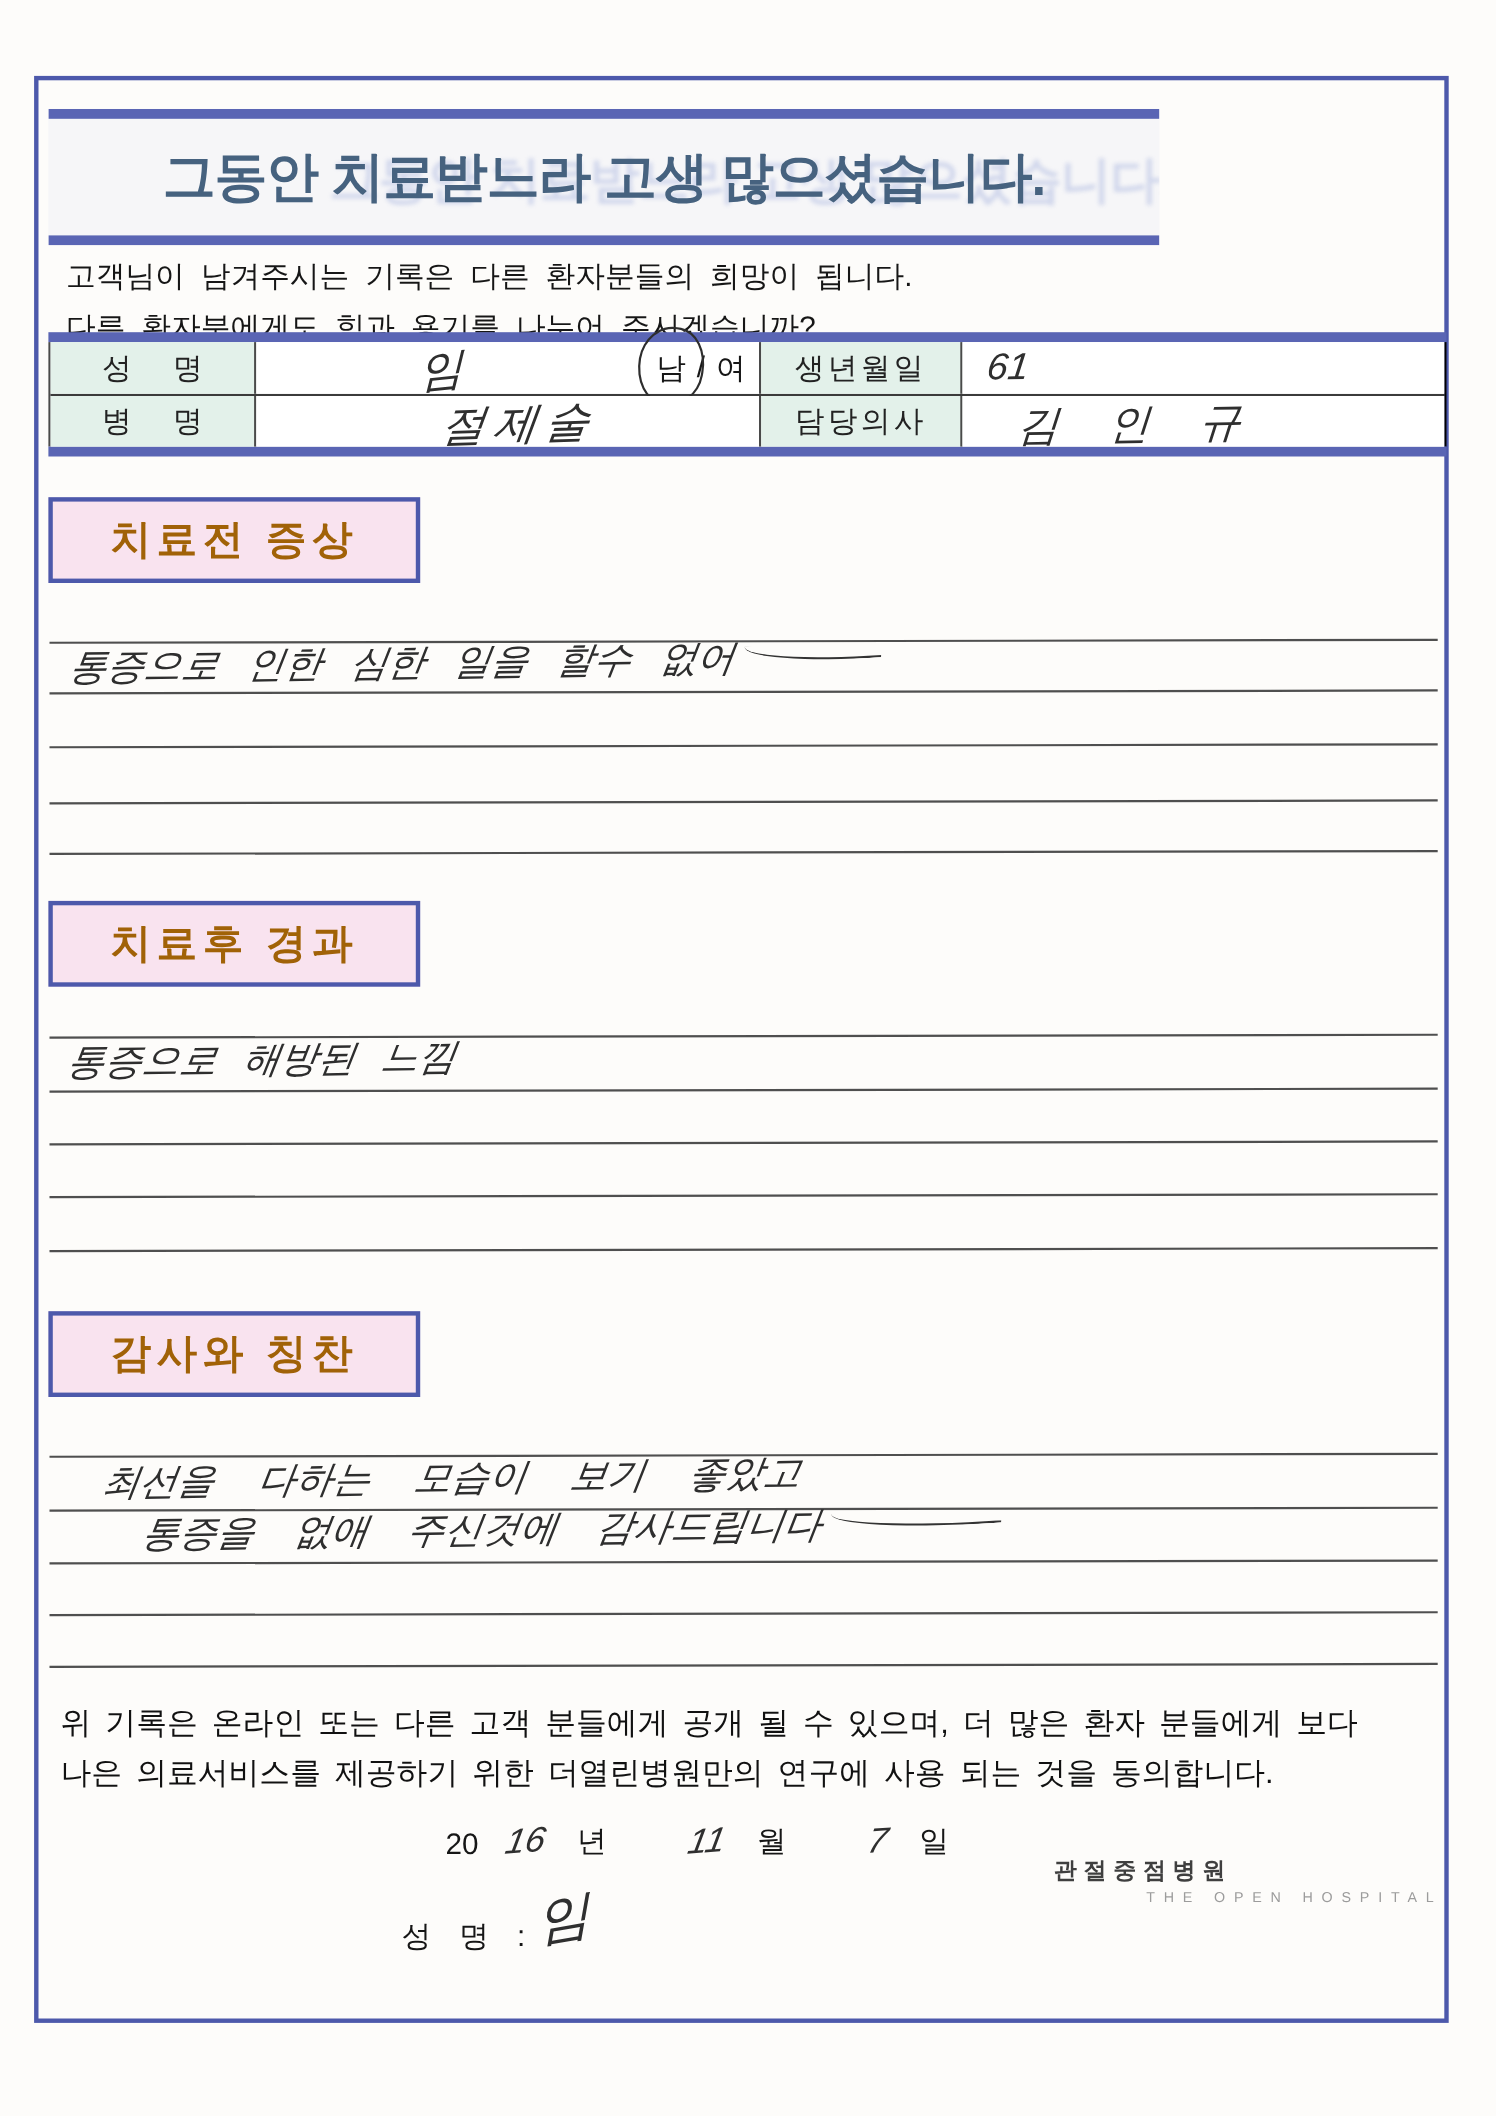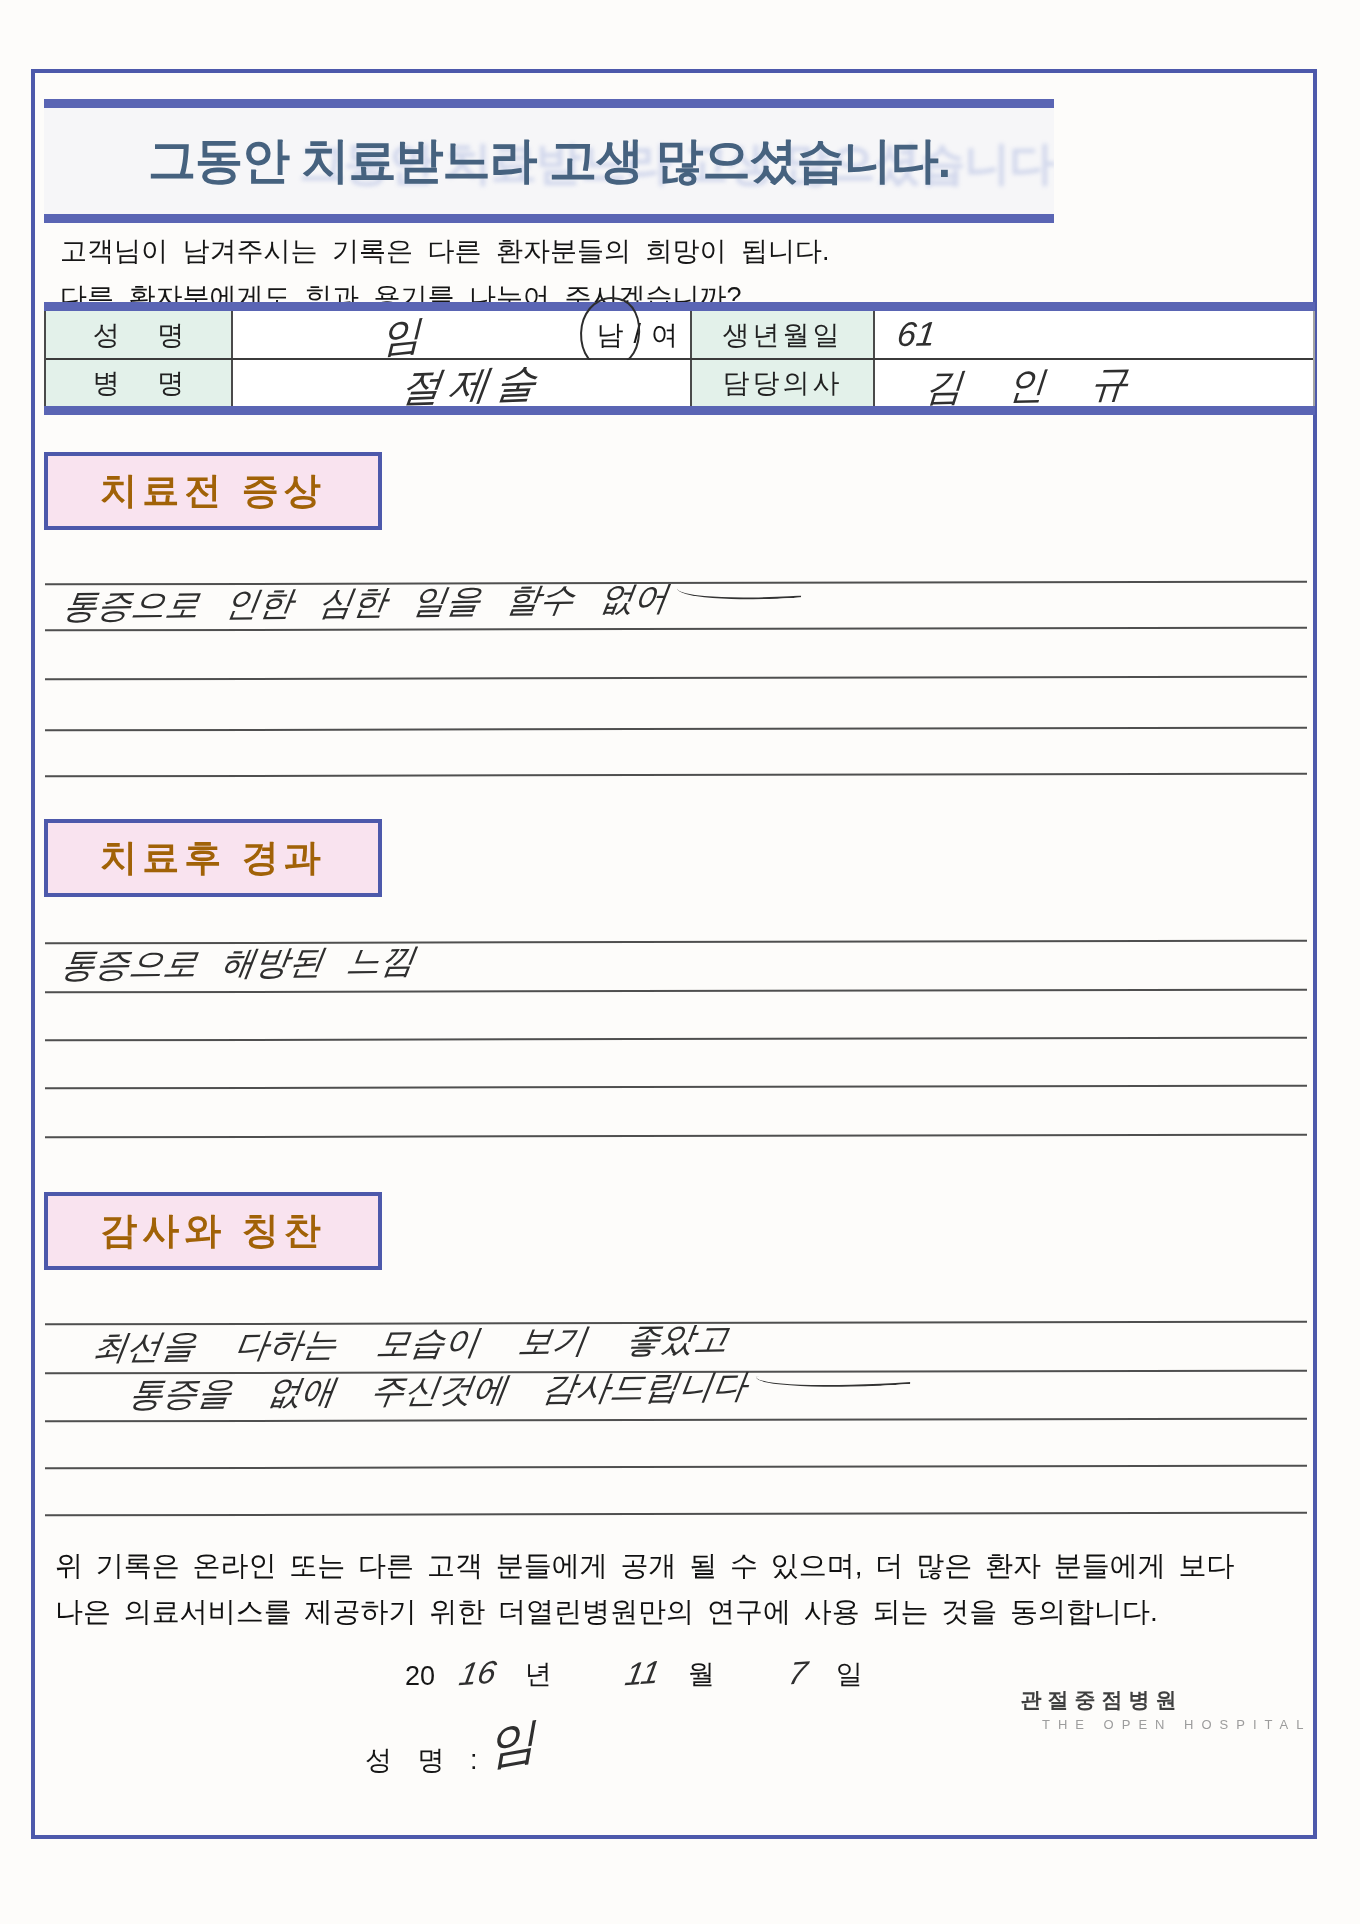--- a/index.html
+++ b/index.html
@@ -23,21 +23,21 @@
     position:absolute;left:0;right:0;top:9px;bottom:9px;display:flex;align-items:center;justify-content:center;
     font-size:49px;font-weight:800;color:#46627f;letter-spacing:-1px;white-space:nowrap;transform:scaleX(.98);
   }
 
   
   .intro{position:absolute;left:60px;top:228px;font-size:27px;line-height:46px;color:#161616;word-spacing:7px;}
 
   
   .ptable{position:absolute;left:44px;top:302px;width:1271px;}
   .ptable .hbar{height:9px;background:#5a65b4;}
-  .ptable .tbody{border-left:2px solid #4a4a4a;border-right:2px solid #a3a3a3;}
+  .ptable .tbody{border-left:2px solid #4a4a4a;border-right:2px solid #000000;}
   .trow{display:flex;height:47px;}
   .trow.r2{height:46px;}
   .rowdiv{height:2px;background:#3b3b3b;}
   .cell{position:relative;display:flex;align-items:center;}
   .c-label{width:185px;background:#e3f1ea;border-right:2px solid #4a4a4a;justify-content:center;font-size:27px;color:#222;}
   .ws{word-spacing:30px;}
   .ls{letter-spacing:3px;}
   .c-val1{width:457px;border-right:2px solid #4a4a4a;background:#fff;}
   .c-label2{width:181px;background:#e3f1ea;border-right:2px solid #4a4a4a;justify-content:center;font-size:27px;color:#222;}
   .c-val2{flex:1;background:#fff;}
@@ -84,21 +84,21 @@
   .dateline .hwv{font-style:italic;color:#2f2f2f;font-size:32px;transform:skewX(-14deg) rotate(-4deg);margin:0 6px;}
   .dateline .unit{margin:0 4px;}
   .dateline .gap{width:26px;}
 
   
   .signline{position:absolute;left:365px;top:1742px;font-size:27px;color:#161616;word-spacing:10px;letter-spacing:4px;}
   .hw-sign{position:absolute;left:488px;top:1712px;font-size:48px;font-style:italic;color:#2f2f2f;transform:skewX(-6deg) rotate(-10deg);}
 
   
   .logo{position:absolute;left:958px;top:1686px;width:345px;}
-  .logo-top{text-align:center;padding-right:58px;font-size:21px;font-weight:bold;letter-spacing:6px;color:#3f3f3f;}
+  .logo-top{text-align:left;padding-right:58px;font-size:21px;font-weight:bold;letter-spacing:6px;color:#3f3f3f;}
   .logo-row{display:flex;align-items:center;margin-top:-2px;}
   .logo-mark{width:80px;height:86px;flex:0 0 auto;}
   .logo-name{font-size:55px;font-weight:800;letter-spacing:-2px;line-height:1;}
   .logo-green{color:#7dc242;}
   .logo-gray{color:#8b8b8b;}
   .logo-bottom{font-size:13px;letter-spacing:8px;color:#9c9c9c;padding-left:84px;margin-top:3px;white-space:nowrap;}
 </style>
 </head>
 <body>
 

